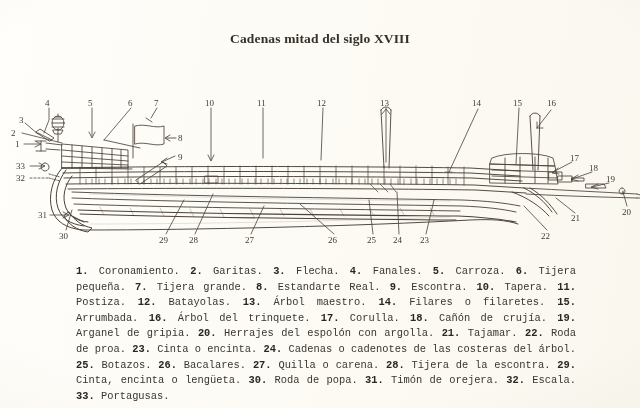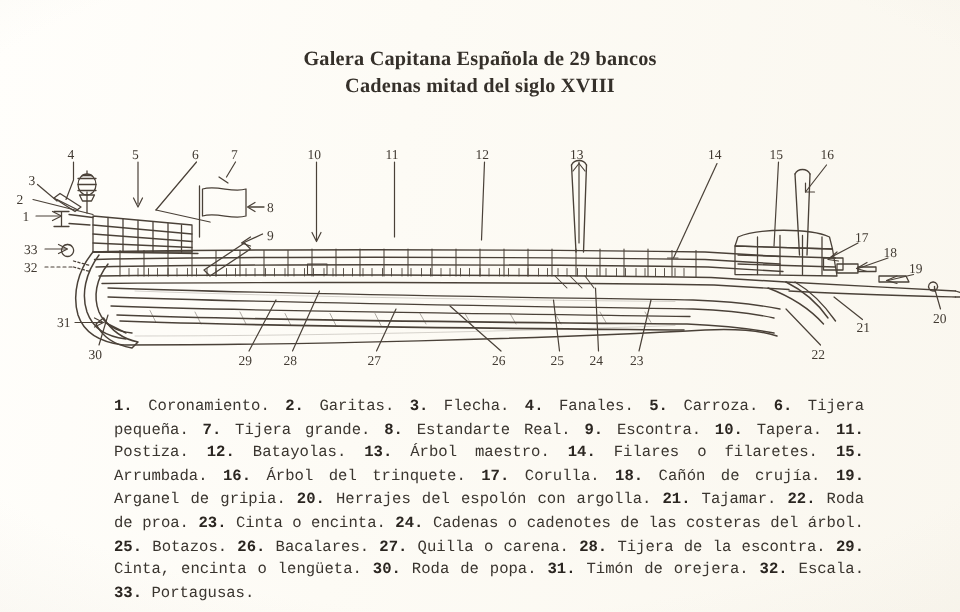--- a/index.html
+++ b/index.html
@@ -56,21 +56,20 @@
   }
 </style>
 </head>
 <body>
 
 <div id="page">
 
   <div id="paper-tone"></div>
 
   <div id="title-block">
-    <div class="title-line">Galera Capitana Española de 29 bancos</div>
     <div class="title-line">Cadenas mitad del siglo XVIII</div>
   </div>
 
   <div id="figure">
     <svg width="640" height="162" viewBox="0 0 640 162" xmlns="http://www.w3.org/2000/svg">
       <g fill="none" stroke="#4a4138" stroke-width="0.85" stroke-linecap="round" stroke-linejoin="round">
 
         <g stroke-width="0.8">
           <path d="M49 20 L49 32 L44 45"></path>
           <path d="M92 20 L92 48"></path>

